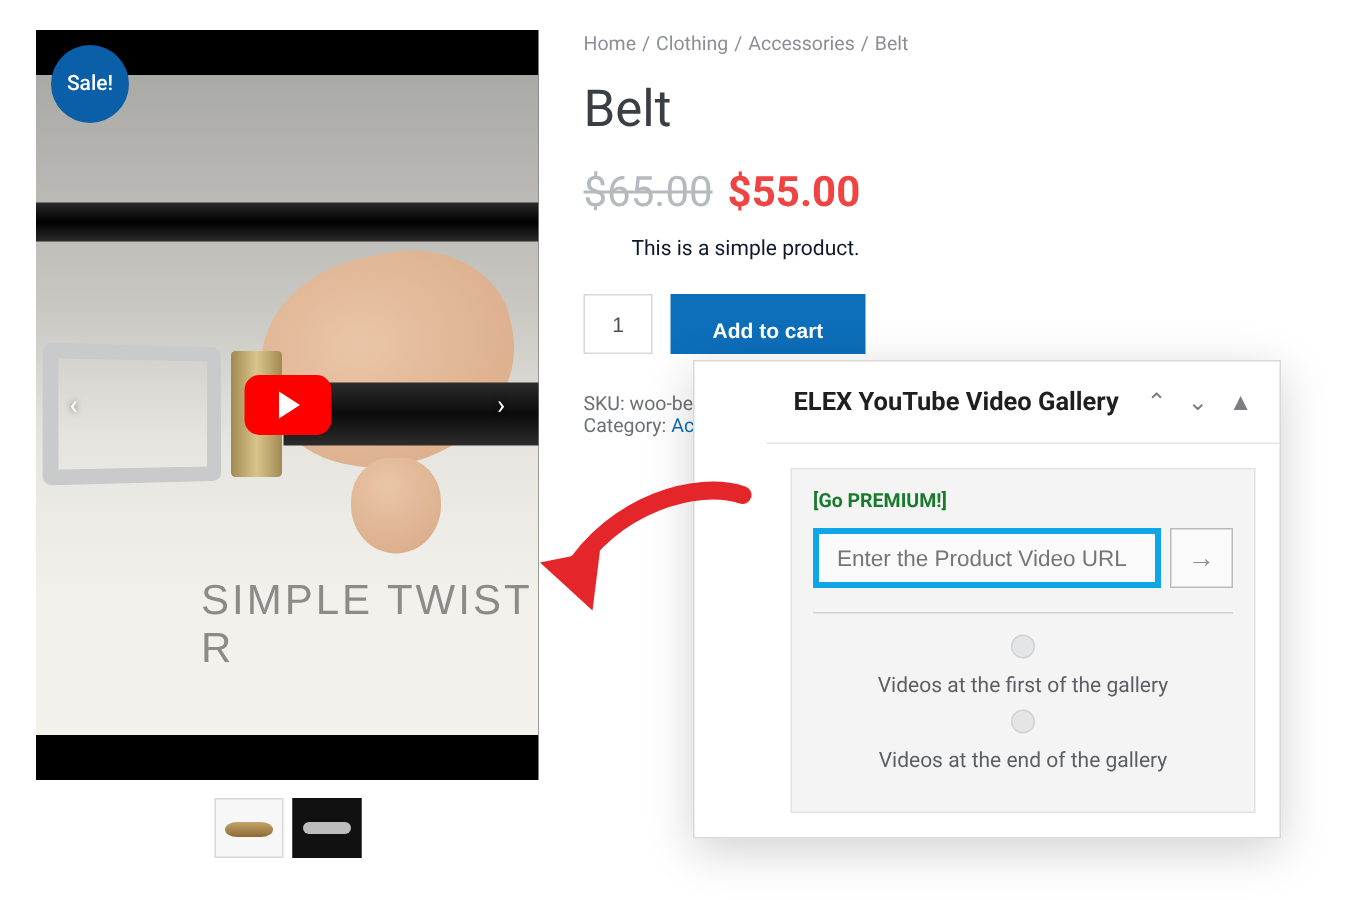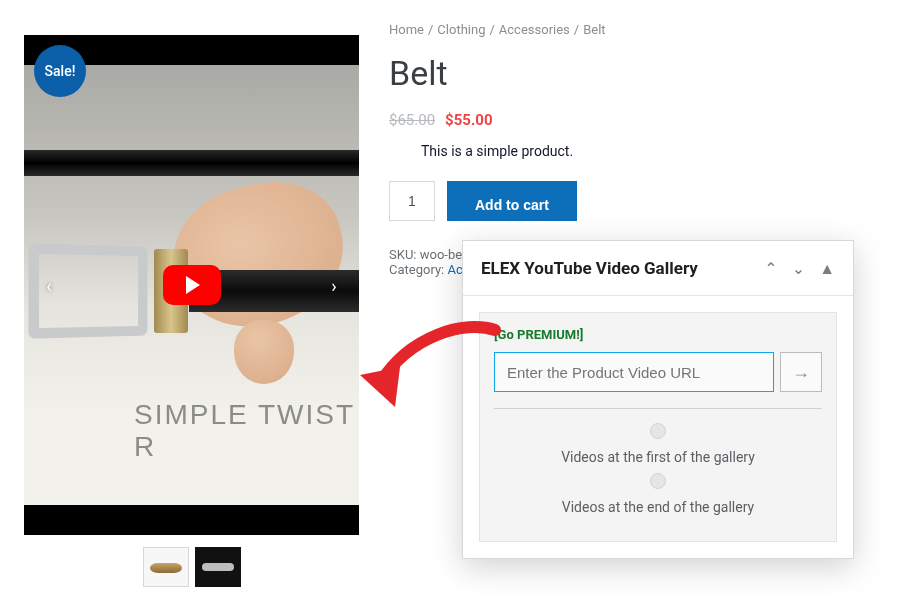--- a/index.html
+++ b/index.html
@@ -11,21 +11,20 @@
     position: relative;
     overflow: hidden;
   }
   .layout { display: flex; padding: 20px 24px 10px; gap: 30px; }
   .gallery-col { width: 335px; }
   .video-frame {
     width: 335px; height: 500px;
     background: #000;
     position: relative;
     overflow: hidden;
-    margin-top: 15px;
   }
   .video-still {
     position: absolute;
     top: 30px; left: 0; right: 0; bottom: 30px;
     background: linear-gradient(to bottom, #a9a9a5 0%, #c9c7c2 35%, #e6e4de 55%, #f2f1ec 80%);
   }
   .belt-strap {
     position: absolute; left: 0; right: 0; top: 85px; height: 26px;
     background: linear-gradient(to bottom, #2a2a2a, #000, #2a2a2a);
   }
@@ -104,21 +103,21 @@
   .thumb.belt2 { background: #111; border-color: #111; }
   .thumb.belt2::after {
     content: ""; position: absolute; left: 6px; right: 6px; top: 15px; height: 8px;
     background: #bdbdbd; border-radius: 4px;
   }
 
   .details-col { flex: 1; padding-top: 2px; }
   .breadcrumbs { color: #8a8f94; font-size: 13px; display: flex; gap: 4px; flex-wrap: wrap; }
   .breadcrumbs a { color: #8a8f94; text-decoration: none; }
   .product-title { font-size: 34px; color: #3a3f44; margin: 16px 0 18px; font-weight: 400; }
-  .price { font-size: 15px; color: #3a3f44; display: flex; gap: 10px; align-items: baseline; }
+  .price { font-size: 28px; color: #3a3f44; display: flex; gap: 10px; align-items: baseline; }
   .price .old { color: #b6babe; text-decoration: line-through; font-weight: 400; }
   .price .cur { font-weight: 700; color: #ef4444; }
   .tagline { margin-top: 14px; color: #0f172a; font-size: 14px; margin-left: 32px; }
   .cart-row { display: flex; gap: 12px; margin-top: 22px; align-items: stretch; }
   .qty {
     width: 46px; height: 40px; border: 1px solid #d6d8da;
     text-align: center; font-size: 14px; color: #4b4f52;
   }
   .addcart {
     height: 40px; padding: 16px 28px;
@@ -131,35 +130,36 @@
 
   
   .metabox {
     position: absolute;
     left: 462px; top: 240px;
     width: 392px;
     border: 1px solid #d6d8da;
     background: #fff;
     box-shadow: 0 8px 30px rgba(0,0,0,0.18);
     z-index: 10;
+    padding-left: 48px;
   }
   .metabox-head {
     display: flex; align-items: center; justify-content: space-between;
     padding: 16px 18px; border-bottom: 1px solid #e4e5e7;
   }
   .metabox-title { font-size: 17px; font-weight: 700; color: #1e1f21; line-height: 1.3; max-width: 220px; }
   .metabox-ctrls { display: flex; gap: 14px; color: #7a7e82; }
   .metabox-ctrls span { cursor: pointer; font-size: 16px; }
   .metabox-body { padding: 16px; }
   .inner-box { background: #f4f4f4; border: 1px solid #e2e3e4; padding: 14px 14px 18px; }
   .go-premium { color: #187a2c; font-weight: 700; font-size: 13px; margin-bottom: 10px; }
   .url-row { display: flex; gap: 6px; margin-bottom: 16px; }
   .url-input {
     flex: 1; height: 40px; padding: 0 12px;
-    border: 1px solid #0ea5e9; background: #fafafa;
+    border: 4px solid #0ea5e9; background: #fafafa;
     font-size: 15px; color: #7f8387;
   }
   .url-go {
     width: 42px; height: 40px; border: 1px solid #b9bbbd; background: #fafafa;
     color: #8c8f92; font-size: 18px; cursor: pointer;
     display: flex; align-items: center; justify-content: center;
   }
   .divider { border: none; border-top: 1px solid #cfd1d3; margin: 0 0 14px; }
   .radio-row { display: flex; align-items: center; gap: 10px; margin: 8px 0; color: #5b5f63; font-size: 14px; flex-direction: column; }
   .fake-radio {

